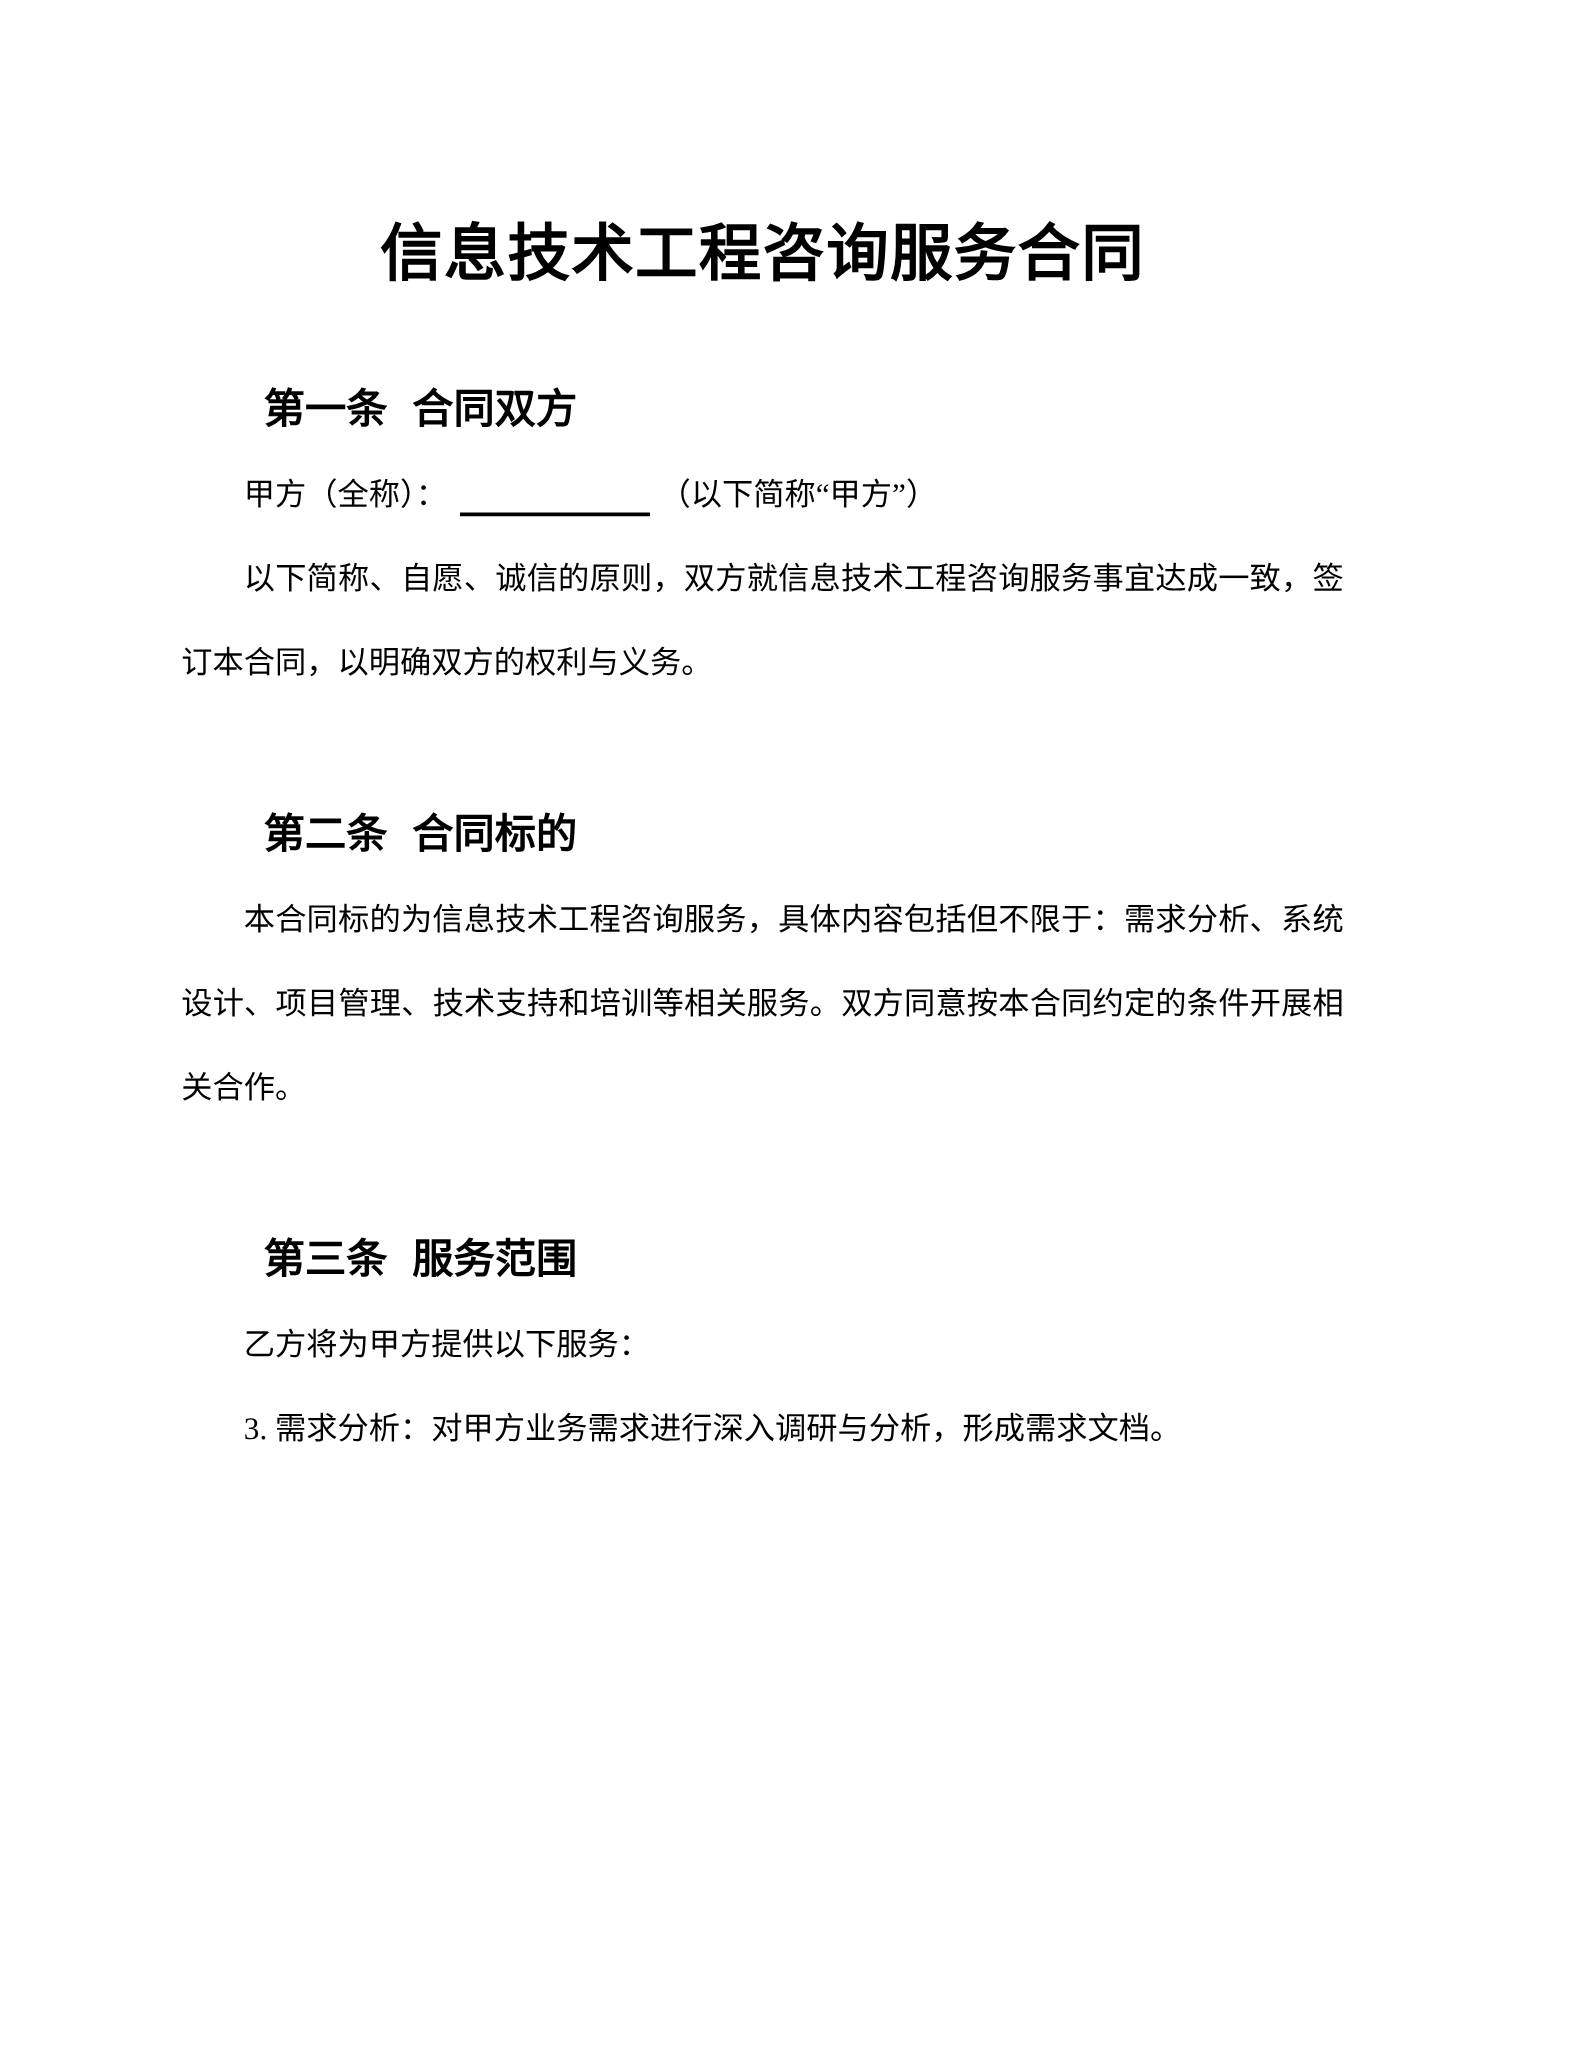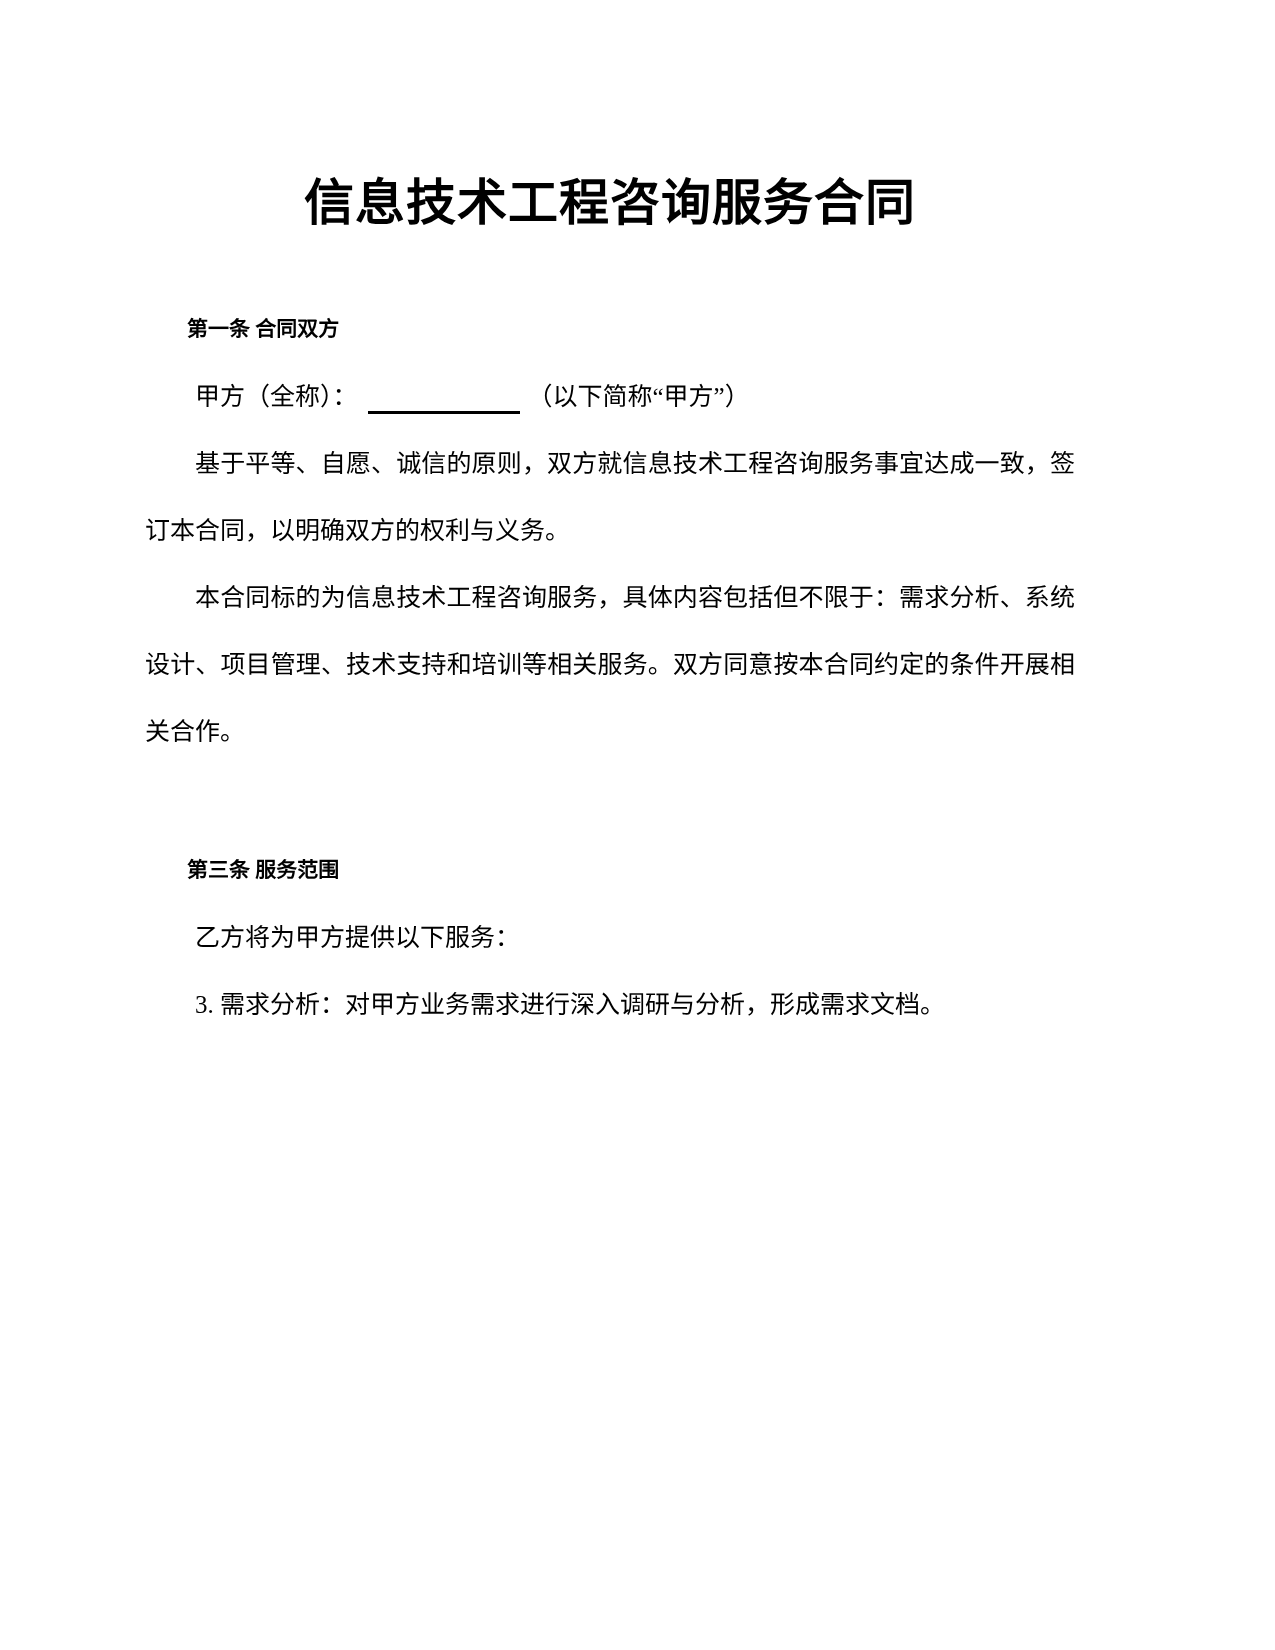--- a/index.html
+++ b/index.html
@@ -27,24 +27,24 @@
     font-size: 50px;
     line-height: 70px;
     text-align: center;
     font-weight: 700;
     font-family: "Liberation Sans", "DejaVu Sans", sans-serif;
     letter-spacing: 1px;
     color: #000000;
   }
   .article-heading {
     margin: 72px 0 0 0;
-    font-size: 21px;
+    font-size: 33px;
     line-height: 67px;
     font-weight: 700;
-    font-family: Liberation Serif, serif;
+    font-family: Liberation Mono, monospace;
     text-indent: 2em;
     color: #000000;
   }
   .article-heading.first {
     margin-top: 58px;
   }
   .line, .para {
     margin: 0;
     font-size: 25px;
     line-height: 67px;
@@ -70,22 +70,23 @@
 <div class="page">
   <div class="doc">
 
     <h1 class="doc-title">信息技术工程咨询服务合同</h1>
 
     <h2 class="article-heading first">第一条 合同双方</h2>
 
     <p class="line"><span>甲方（全称）：</span><span class="blank-line"></span><span>（以下简称“甲方”）</span></p>
 
 
-    <p class="para">基于平等、自愿、诚信的原则，双方就信息技术工程咨询服务事宜达成一致，签订本合同，以明确双方的权利与义务。</p>
+    <p class="para">以下简称、自愿、诚信的原则，双方就信息技术工程咨询服务事宜达成一致，签订本合同，以明确双方的权利与义务。</p>
 
+    <h2 class="article-heading">第二条 合同标的</h2>
 
     <p class="para">本合同标的为信息技术工程咨询服务，具体内容包括但不限于：需求分析、系统设计、项目管理、技术支持和培训等相关服务。双方同意按本合同约定的条件开展相关合作。</p>
 
     <h2 class="article-heading">第三条 服务范围</h2>
 
     <p class="line">乙方将为甲方提供以下服务：</p>
 
     <p class="para">3. 需求分析：对甲方业务需求进行深入调研与分析，形成需求文档。</p>
 
 

